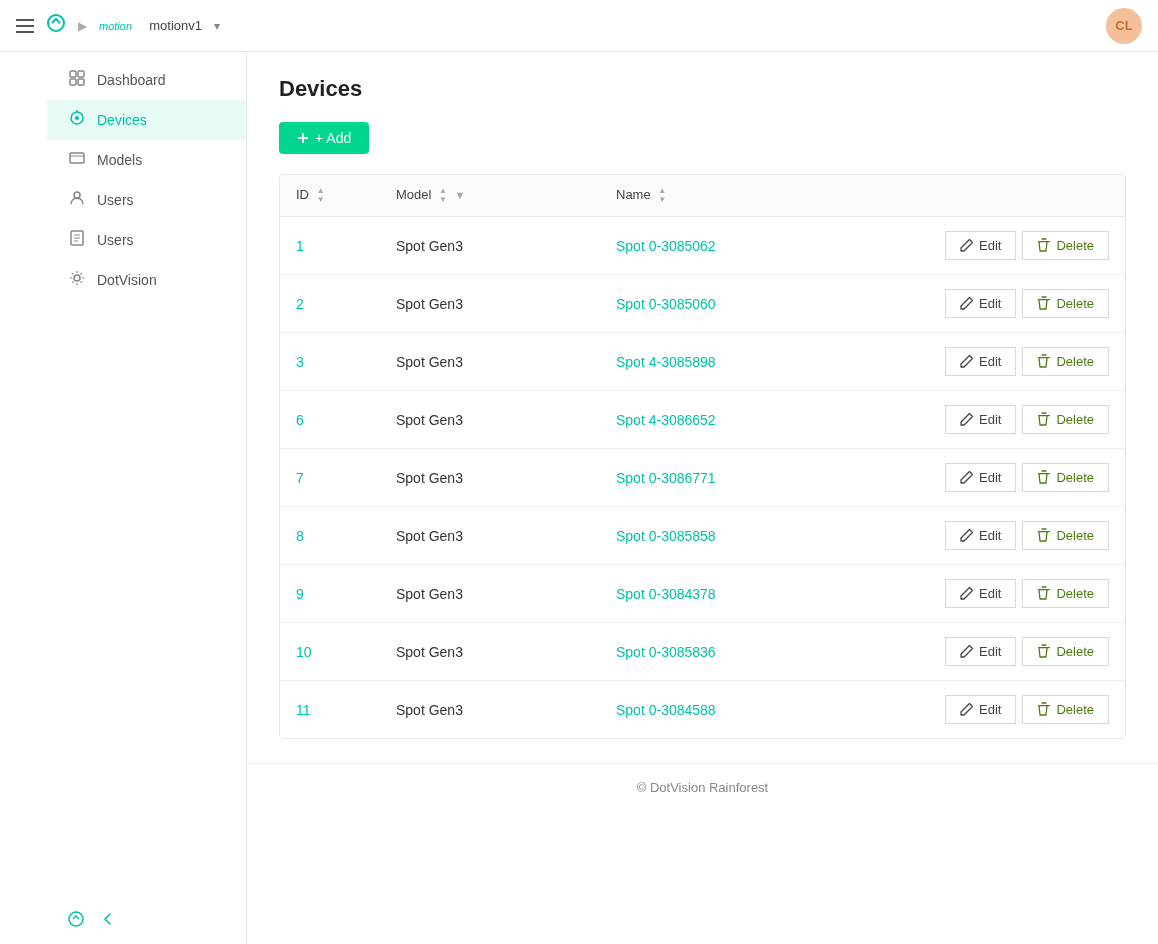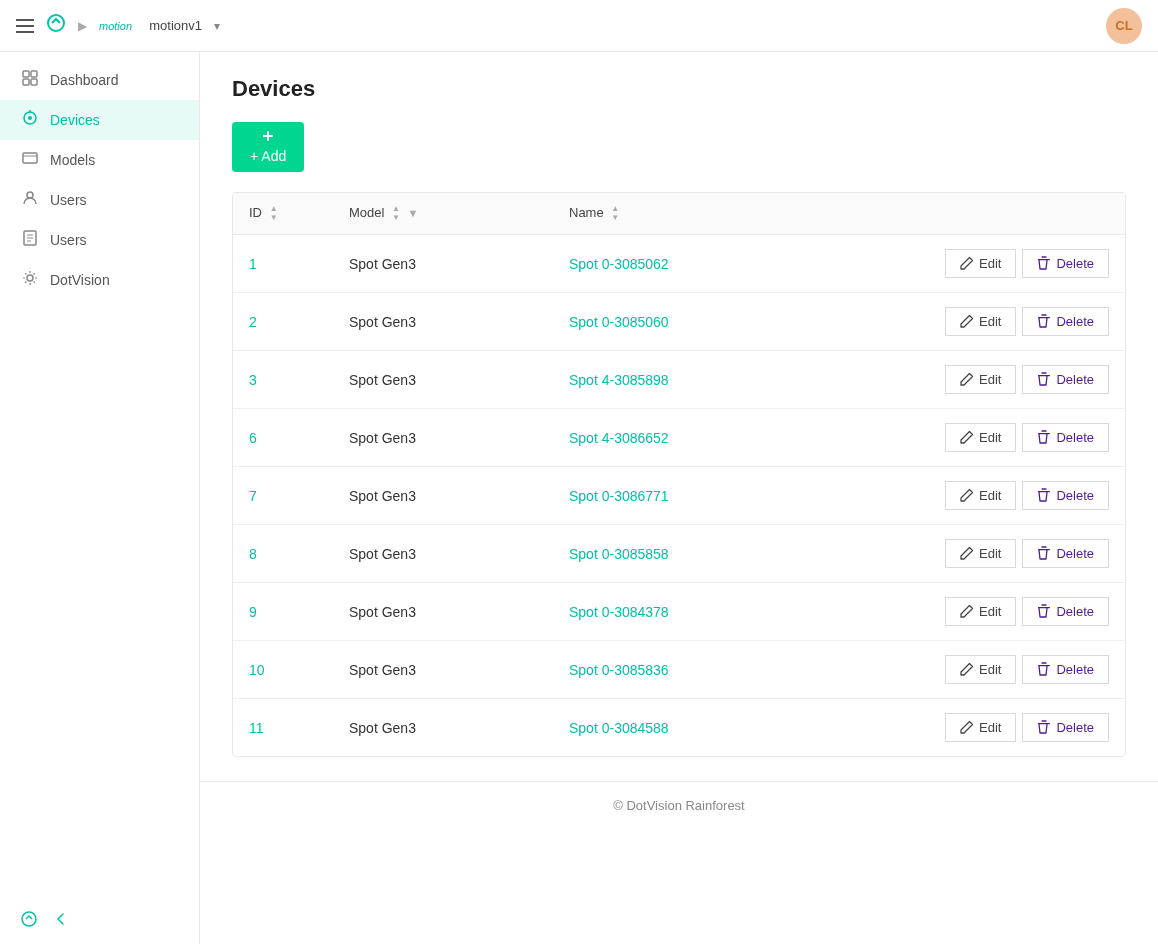--- a/index.html
+++ b/index.html
@@ -26,21 +26,21 @@
     .topbar-chevron { color: #888; font-size: 12px; cursor: pointer; }
     .topbar-spacer { flex: 1; }
     .topbar-avatar {
       width: 36px; height: 36px; border-radius: 50%;
       background: #f4c09a;
       display: flex; align-items: center; justify-content: center;
       font-weight: 600; font-size: 13px; color: #c8712a; cursor: pointer;
     }
 
     
-    .main-layout { display: flex; flex: 1; overflow: hidden; }
+    .main-layout { display: flex; flex: 1; overflow: hidden; padding-left: 47px; }
 
     
     .sidebar {
       width: 200px;
       flex-shrink: 0;
       border-right: 1px solid #e8e8e8;
       display: flex;
       flex-direction: column;
       justify-content: space-between;
       background: #fff;
@@ -61,21 +61,21 @@
     
     .content { flex: 1; overflow-y: auto; background: #fff; }
     .content-inner { padding: 24px 32px; }
 
     .page-title { font-size: 22px; font-weight: 600; color: #222; margin-bottom: 20px; }
 
     .add-btn {
       display: inline-flex; align-items: center; gap: 6px;
       background: #00d68f; color: #fff; border: none;
       padding: 8px 18px; border-radius: 4px; font-size: 14px;
-      font-weight: 500; cursor: pointer; margin-bottom: 20px; flex-direction: column;
+      font-weight: 500; cursor: pointer; margin-bottom: 20px;
     }
 
     
     .table-wrapper { border: 1px solid #e8e8e8; border-radius: 4px; overflow: hidden; }
     table { width: 100%; border-collapse: collapse; }
     thead tr { background: #fafafa; }
     th {
       text-align: left; padding: 12px 16px; font-weight: 500;
       color: #444; font-size: 13px; border-bottom: 1px solid #e8e8e8;
       white-space: nowrap;
@@ -88,21 +88,21 @@
     td.model-cell { color: #333; }
     td.name-cell { color: #00c2a8; }
     td.actions-cell { text-align: right; white-space: nowrap; }
 
     .btn-edit, .btn-delete {
       display: inline-flex; align-items: flex-start; gap: 5px;
       padding: 6px 14px; border-radius: 0; font-size: 13px;
       cursor: pointer; background: #fff;
     }
     .btn-edit { border: 1px solid #d9d9d9; color: #444; margin-right: 6px; }
-    .btn-delete { border: 1px solid #d9d9d9; color: #4c1d95; }
+    .btn-delete { border: 1px solid #d9d9d9; color: #4d7c0f; }
 
     
     .content-footer { text-align: center; padding: 16px; font-size: 13px; color: #888; border-top: 1px solid #f0f0f0; }
 
     
     .content::-webkit-scrollbar { width: 8px; }
     .content::-webkit-scrollbar-track { background: #f5f5f5; }
     .content::-webkit-scrollbar-thumb { background: #ccc; border-radius: 4px; }
 
     

